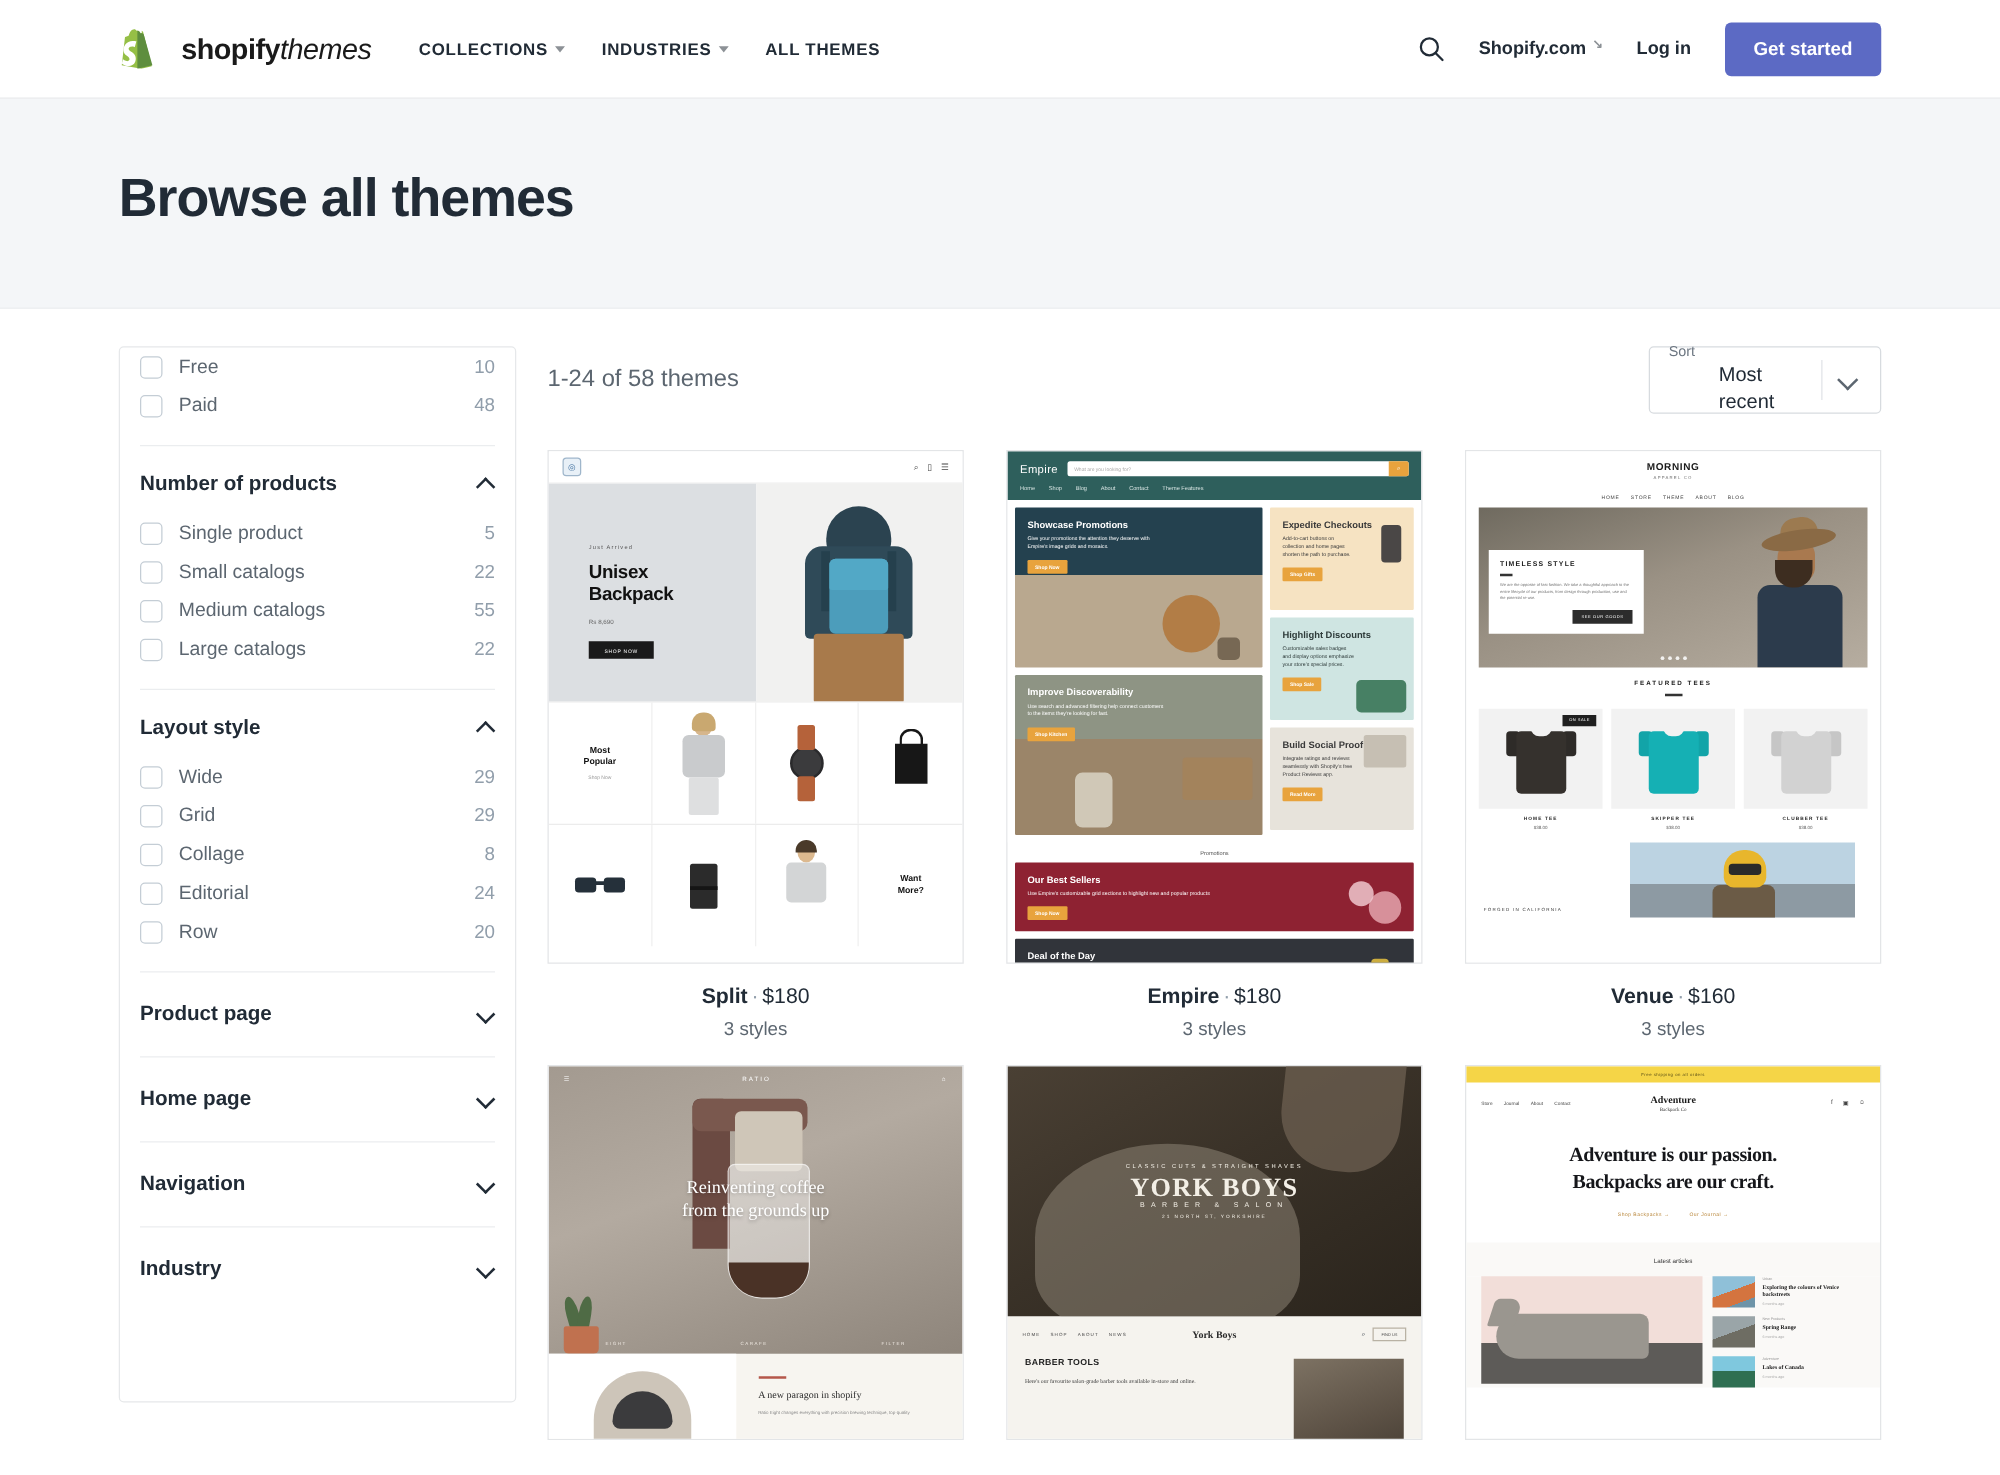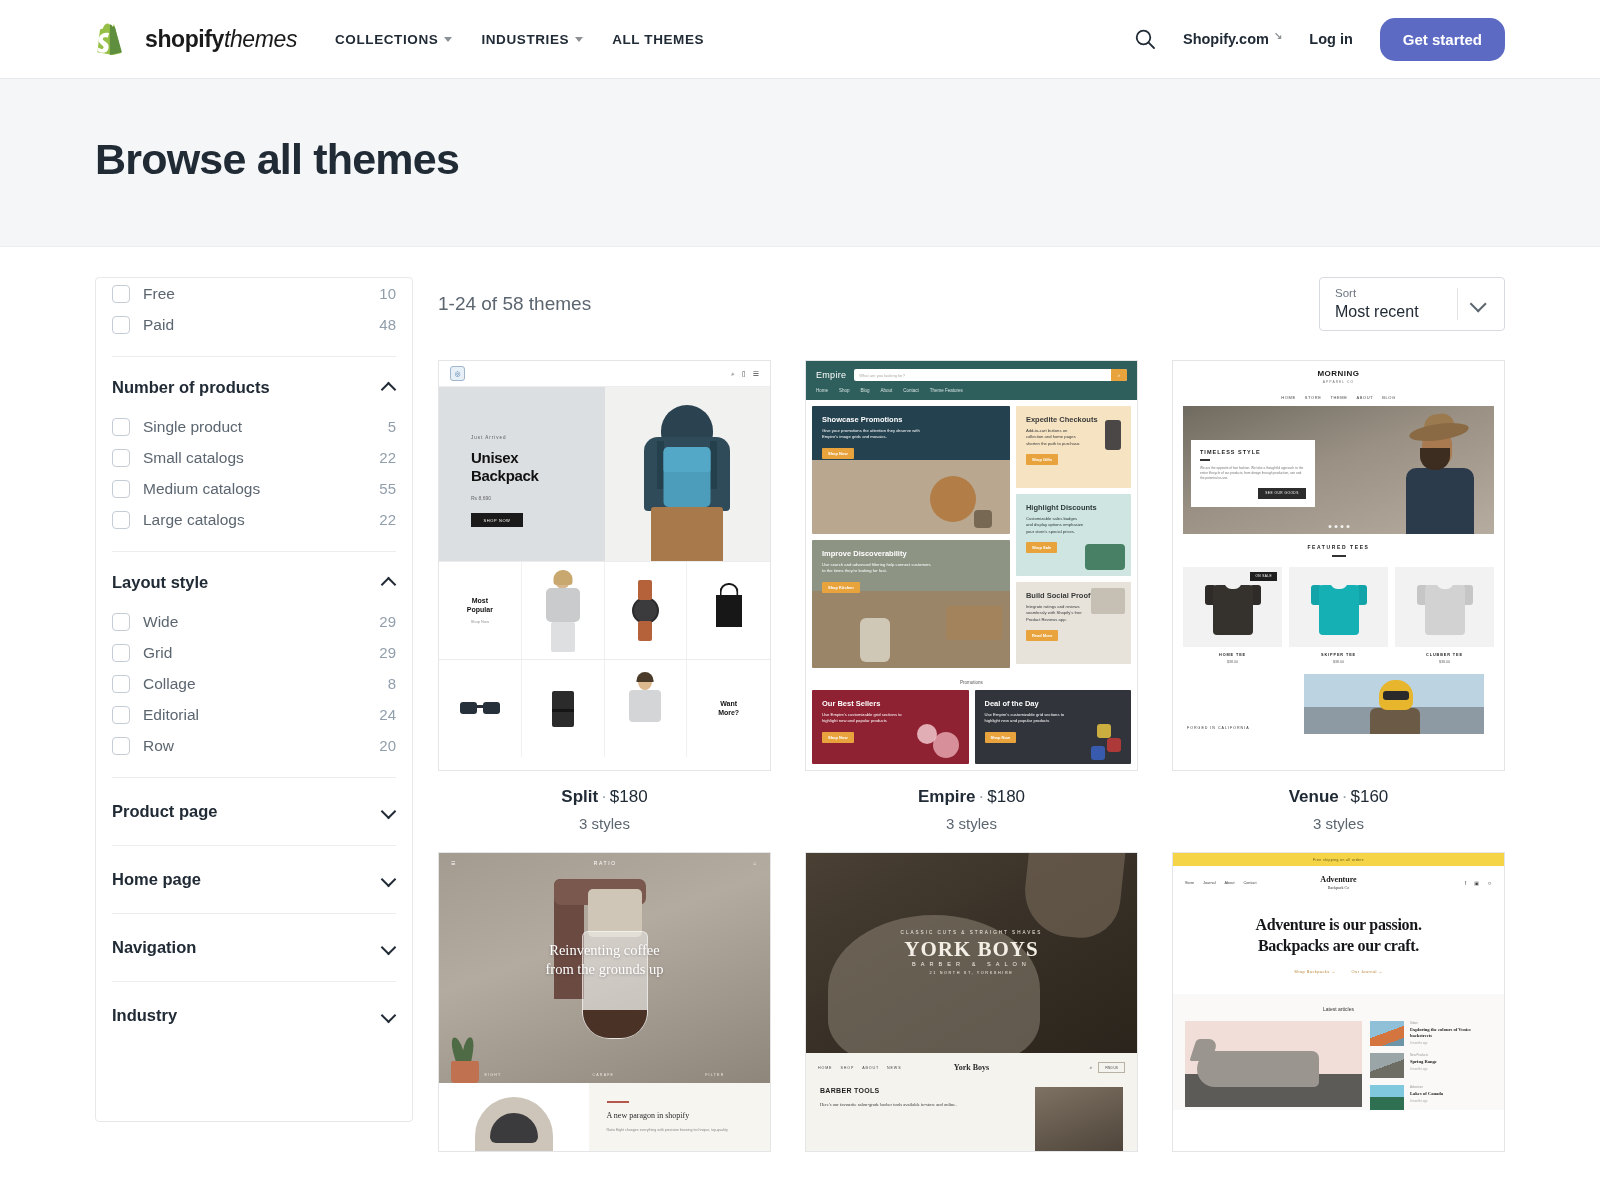--- a/index.html
+++ b/index.html
@@ -47,21 +47,21 @@
   .search-btn { cursor: pointer; display:flex; align-items:center; }
   .link-plain {
     font-size: 14.5px; font-weight: 700; color: #212b36;
     cursor: pointer; display: flex; align-items: center; gap: 5px;
     white-space: nowrap;
   }
   .ext-arrow { font-size: 10px; color: #8c9196; transform: translateY(-4px); }
   .btn-primary {
     background: #5c6ac4; color: #fff;
     font-size: 15px; font-weight: 700;
-    padding: 13px 23px; border-radius: 15px;
+    padding: 13px 23px; border-radius: 5px;
     border: none; cursor: pointer; white-space: nowrap;
     font-family: inherit;
   }
 
   
   .hero {
     background: #f4f6f8;
     border-bottom: 1px solid #ebedef;
     padding: 56px 95px 62px;
   }
@@ -123,21 +123,21 @@
   }
   .count-text { font-size: 19px; color: #5c6670; }
   .sort-box {
     width: 186px; height: 54px;
     border: 1px solid #d7dbdf; border-radius: 4px;
     background: #fff; display: flex; align-items: center;
     cursor: pointer; position: relative;
   }
   .sort-inner { padding: 0 0 0 15px; flex: 1; }
   .sort-lbl { font-size: 11.5px; color: #6b7580; line-height: 1.3; }
-  .sort-val { font-size: 16px; color: #212b36; line-height: 1.35; }
+  .sort-val { font-size: 16px; color: #212b36; line-height: 1.35; margin-left: 40px; }
   .sort-div {
     width: 1px; height: 32px; background: #e1e4e7;
   }
   .sort-chev {
     width: 46px; display: flex; align-items: center; justify-content: center;
   }
   .sort-chev::before {
     content: ""; width: 10px; height: 10px;
     border-left: 2px solid #5c6670; border-bottom: 2px solid #5c6670;
     transform: rotate(-45deg) translate(-2px, -2px);
@@ -310,21 +310,21 @@
   .em-cta {
     margin-top: 7px; display: inline-block; background: #e8a33d; color: #fff;
     font-size: 4px; padding: 3px 6px; border-radius: 1px; font-weight: 700;
   }
   .p-showcase { height: 128px; background: linear-gradient(180deg,#24414f 0 42%, #b9a88f 42% 100%); color: #fff; }
   .p-discover { height: 128px; background: linear-gradient(180deg,#8e9484 0 40%, #9b8569 40% 100%); color: #fff; }
   .p-checkout { height: 82px; background: #f6e3c2; color: #3a3a3a; }
   .p-discount { height: 82px; background: #cfe5e2; color: #2e3b3a; }
   .p-social { height: 82px; background: #e7e3db; color: #3a3a3a; }
   .em-prom-label { text-align: center; font-size: 4.5px; color: #555; padding: 6px 0 5px; }
-  .em-bottom { display: flex; gap: 6px; padding: 0 6px 6px; }
+  .em-bottom { display: flex; gap: 6px; padding: 0 6px 6px; flex-direction: column; }
   .p-best { flex: 1; height: 74px; background: #8e2232; color: #fff; }
   .p-deal { flex: 1; height: 74px; background: #31343a; color: #fff; }
   .em-blob {
     position: absolute; border-radius: 50%; opacity: .85;
   }
 
   
   .vn-wrap { background: #fff; height: 100%; }
   .vn-head { text-align: center; padding: 8px 0 6px; position: relative; }
   .vn-logo { font-size: 8px; font-weight: 700; letter-spacing: .5px; color: #1a1a1a; }

